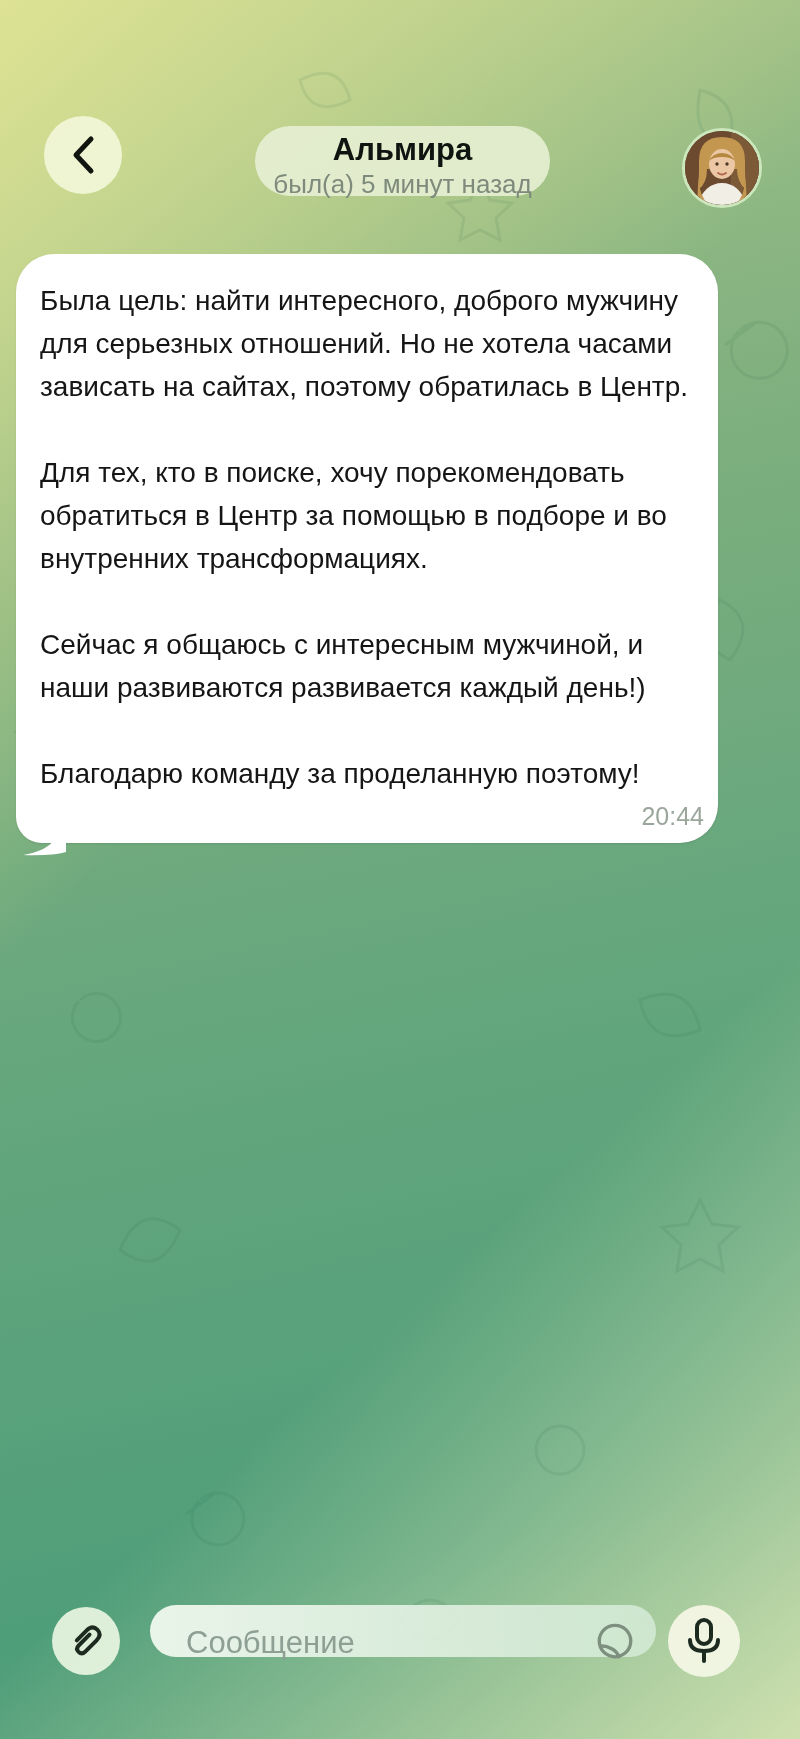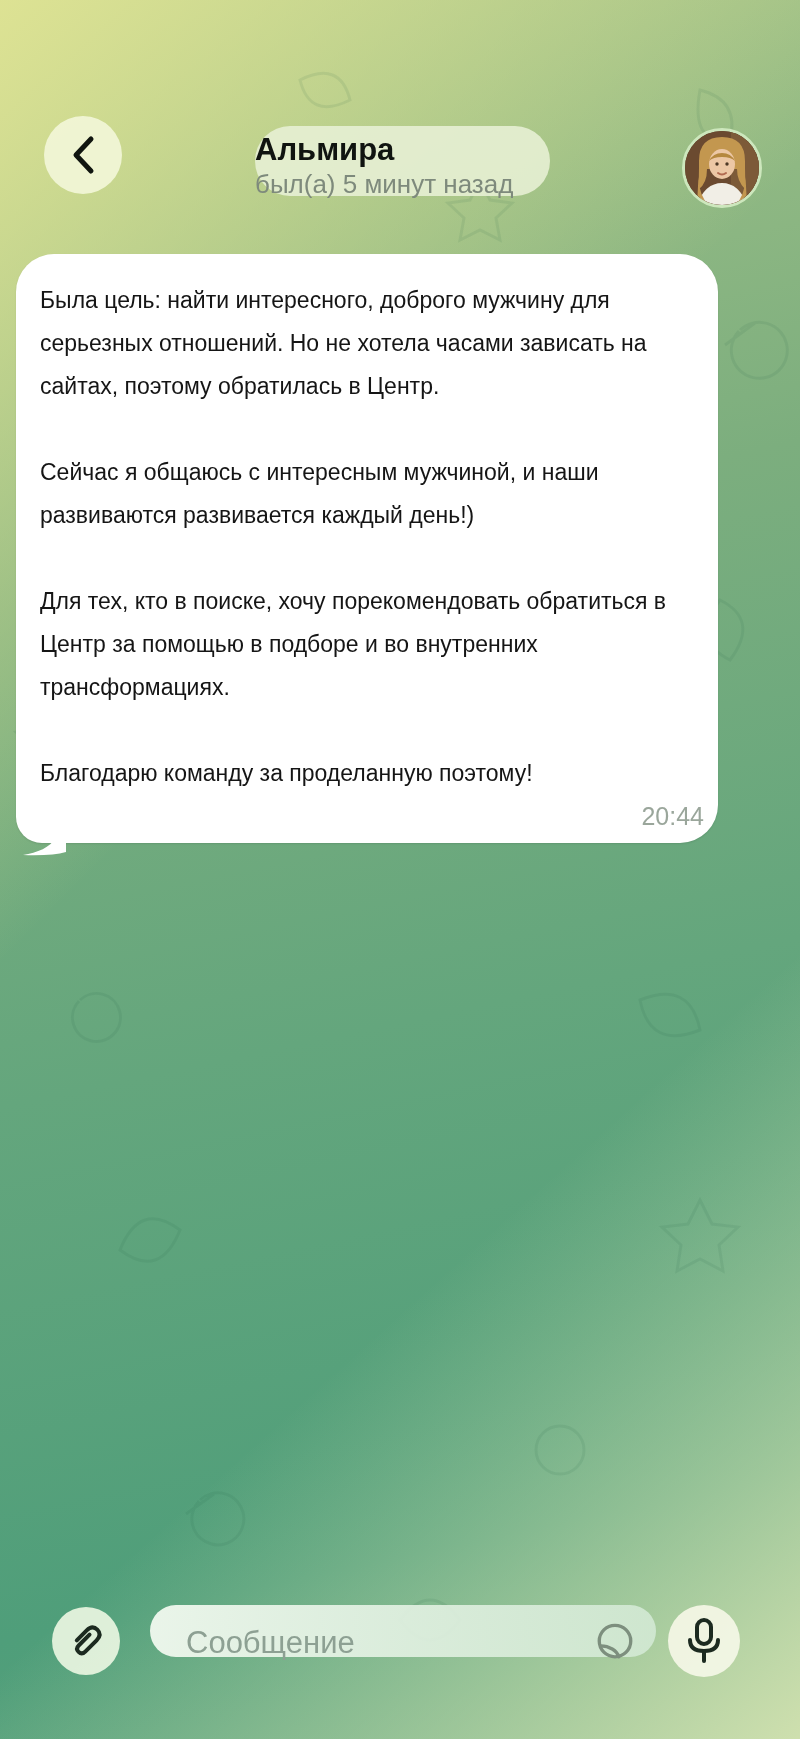--- a/index.html
+++ b/index.html
@@ -18,30 +18,30 @@
   .wifi{position:absolute;right:112px;top:8px;}
   .battery{position:absolute;right:42px;top:8px;width:56px;height:29px;border-radius:9px;
     background:rgba(52,76,53,.45);overflow:hidden;}
   .battery .fill{position:absolute;left:0;top:0;bottom:0;width:40%;background:#10150f;border-radius:9px 0 0 9px;}
   .battery .num{position:absolute;right:5px;top:1px;font-size:21px;font-weight:700;color:#cfe2b8;}
   .battery-nub{position:absolute;right:36px;top:17px;width:4px;height:11px;border-radius:0 3px 3px 0;background:rgba(52,76,53,.45);}
   
   .back-btn{position:absolute;left:44px;top:116px;width:78px;height:78px;border-radius:50%;
     background:rgba(242,246,216,.92);display:flex;align-items:center;justify-content:center;cursor:pointer;}
   .title-pill{position:absolute;left:255px;top:126px;width:295px;height:70px;border-radius:35px;
-    background:rgba(231,240,212,.9);text-align:left;cursor:pointer;}
+    background:rgba(231,240,212,.9);text-align:center;cursor:pointer;}
   .title-pill .title{font-size:31px;font-weight:700;color:#101410;margin-top:6px;}
   .title-pill .subtitle{font-size:26px;color:#7e8a7c;margin-top:1px;}
   .avatar{position:absolute;left:682px;top:128px;width:74px;height:74px;border-radius:50%;
     border:3px solid #cde7bd;overflow:hidden;cursor:pointer;background:#5d4028;}
   
   .bubble{position:absolute;left:16px;top:254px;width:702px;box-sizing:border-box;
     background:#ffffff;border-radius:38px 38px 38px 26px;
     padding:25px 26px 48px 24px;box-shadow:0 1px 2px rgba(0,0,0,.10);}
-  .bubble p{margin:0 0 43px;font-size:23px;line-height:43px;color:#151515;}
+  .bubble p{margin:0 0 43px;font-size:28px;line-height:43px;color:#151515;}
   .bubble p:last-of-type{margin-bottom:0;}
   .msg-time{position:absolute;right:14px;bottom:12px;font-size:25px;color:#9aa69b;}
   .tail{position:absolute;left:6px;bottom:-13px;}
   
   .attach-btn{position:absolute;left:52px;top:1607px;width:68px;height:68px;border-radius:50%;
     background:rgba(230,243,222,.95);display:flex;align-items:center;justify-content:center;cursor:pointer;}
   .msg-field{position:absolute;left:150px;top:1605px;width:506px;height:52px;border-radius:37px;
     background:linear-gradient(100deg,rgba(240,248,238,.96),rgba(212,234,214,.86));}
   .msg-input{position:absolute;left:34px;top:0;width:390px;height:74px;border:none;outline:none;background:transparent;
     font-family:"Liberation Sans","DejaVu Sans",sans-serif;font-size:31px;color:#35463b;}
@@ -97,22 +97,22 @@
         <circle cx="42" cy="33" r="1.7" fill="#4d3826"></circle>
       <path d="M33 42 q4 3 8 0" stroke="#b0694f" stroke-width="2" fill="none" stroke-linecap="round"></path>
       <path d="M12 74 Q20 52 37 52 Q54 52 62 74 Z" fill="#f1eee6"></path>
       <path d="M14 36 Q12 58 20 70 L28 74 L12 74 Z" fill="#c3974f"></path>
       <path d="M60 36 Q62 58 54 70 L46 74 L62 74 Z" fill="#c3974f"></path>
     </svg>
   </div>
 
   <div class="bubble">
     <p>Была цель: найти интересного, доброго мужчину для серьезных отношений. Но не хотела часами зависать на сайтах, поэтому обратилась в Центр.</p>
+    <p>Для тех, кто в поиске, хочу порекомендовать обратиться в Центр за помощью в подборе и во внутренних трансформациях.</p>
     <p>Сейчас я общаюсь с интересным мужчиной, и наши развиваются развивается каждый день!)</p>
-    <p>Для тех, кто в поиске, хочу порекомендовать обратиться в Центр за помощью в подборе и во внутренних трансформациях.</p>
     <p>Благодарю команду за проделанную поэтому!</p>
     <div class="msg-time">20:44</div>
     <svg class="tail" width="44" height="18" viewBox="0 0 44 18">
       <path d="M1 17 C15 15 29 9 33 0 L44 0 L44 14 Q30 18 1 17 Z" fill="#ffffff"></path>
     </svg>
   </div>
 
   <div class="attach-btn">
     <svg width="44" height="44" viewBox="0 0 44 44">
       <g transform="rotate(45 22 22)">

